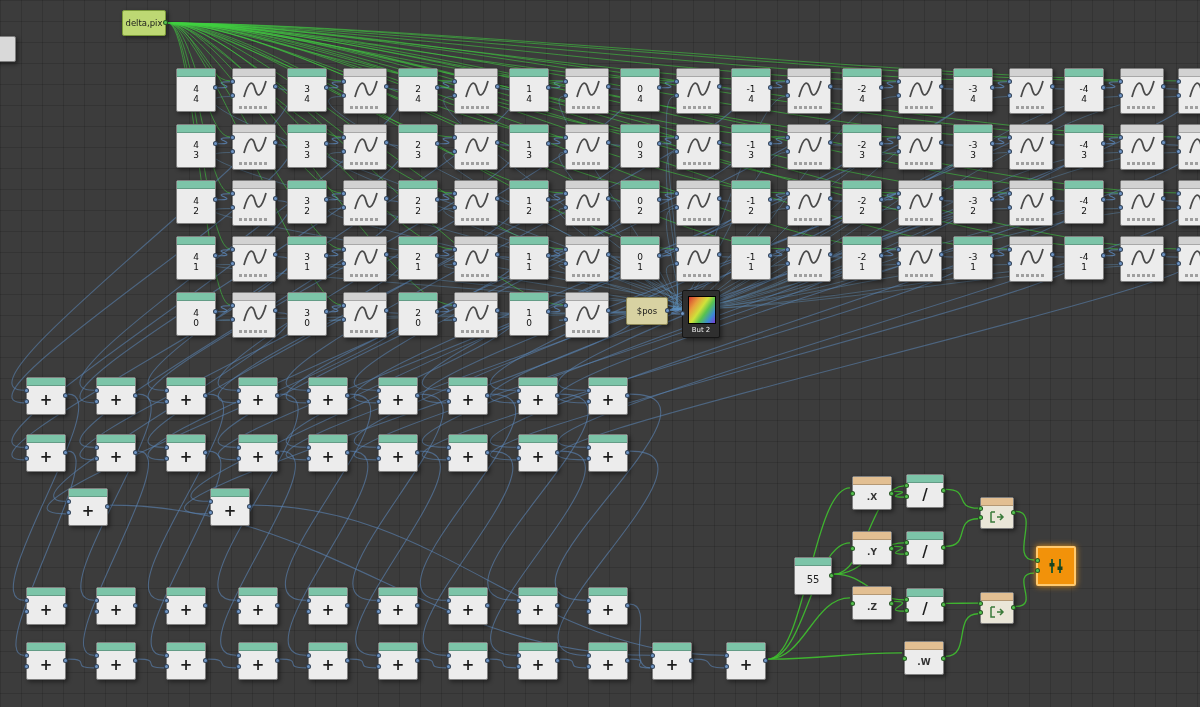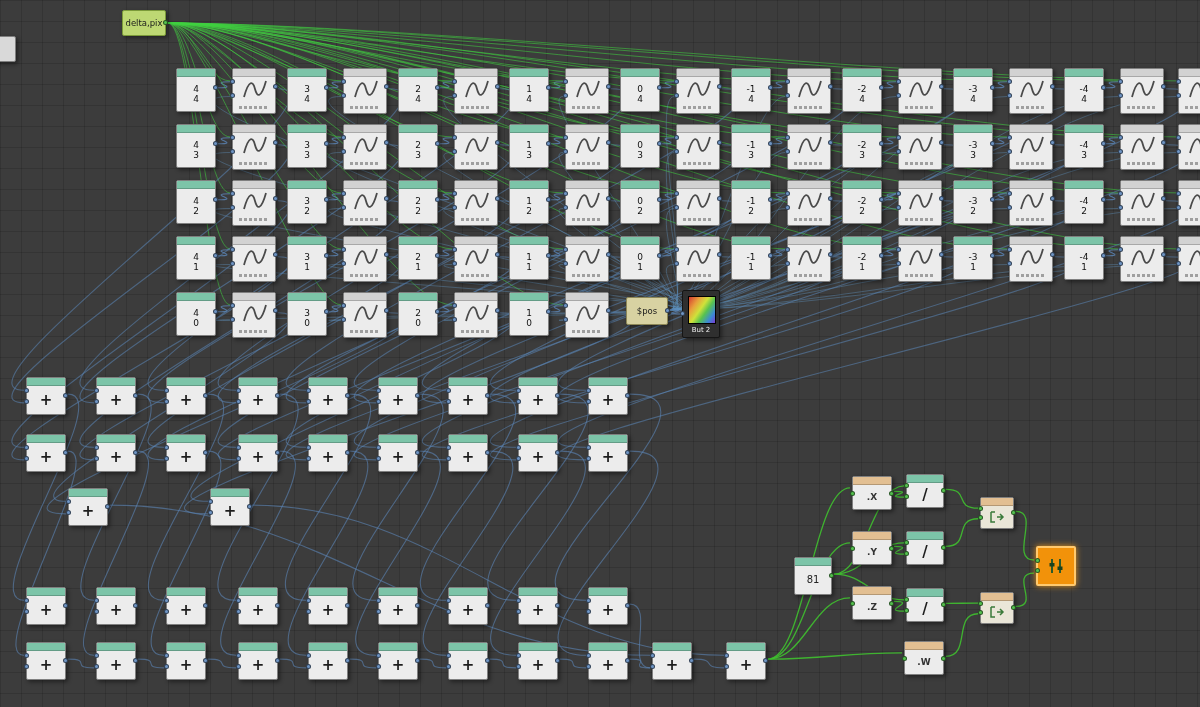--- a/index.html
+++ b/index.html
@@ -1314,21 +1314,21 @@
       <div class="dot" style="background: rgb(111, 149, 197); right: -3px; top: calc(50% - 3px);"></div>
     </div>
     <div class="node color" style="left: 682px; top: 290px; width: 38px; height: 48px;">
       <div class="thumb"></div>
       <div class="lbl">But 2</div>
       <div class="dot" style="background: rgb(111, 149, 197); left: -3px; top: calc(50% - 3px);"></div>
     </div>
     <div class="node stub" style="left: -14px; top: 36px; width: 30px; height: 26px;"></div>
     <div class="node value" style="left: 794px; top: 557px; width: 38px; height: 38px;">
       <div class="hdr teal"></div>
-      <div class="body lblval">81</div>
+      <div class="body lblval">55</div>
       <div class="dot" style="background: rgb(85, 194, 79); right: -3px; top: calc(50% - 3px);"></div>
     </div>
     <div class="node swizzle" style="left: 852px; top: 476px; width: 40px; height: 34px;">
       <div class="hdr tan"></div>
       <div class="body lblsm">.X</div>
       <div class="dot" style="background: rgb(85, 194, 79); left: -3px; top: calc(52% - 3px);"></div>
       <div class="dot" style="background: rgb(85, 194, 79); right: -3px; top: calc(52% - 3px);"></div>
     </div>
     <div class="node div" style="left: 906px; top: 474px; width: 38px; height: 34px;">
       <div class="hdr teal"></div>

